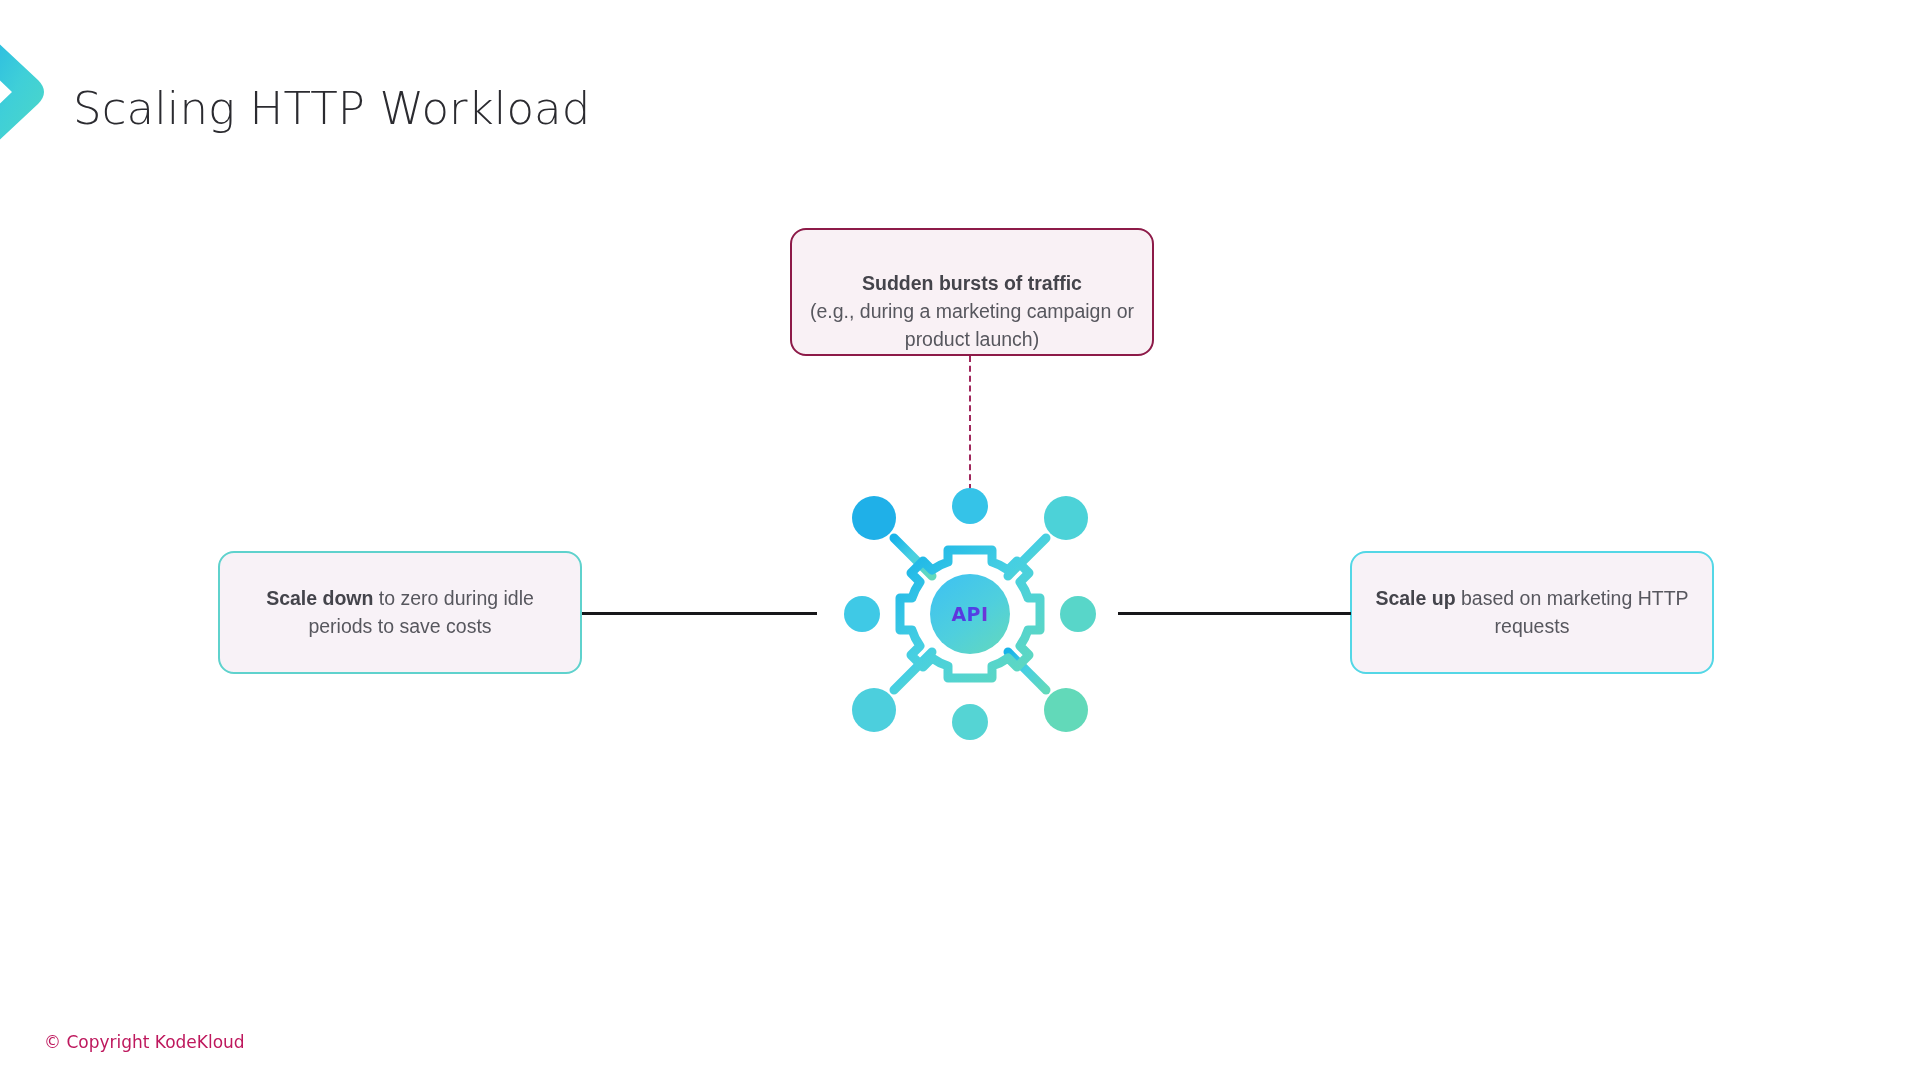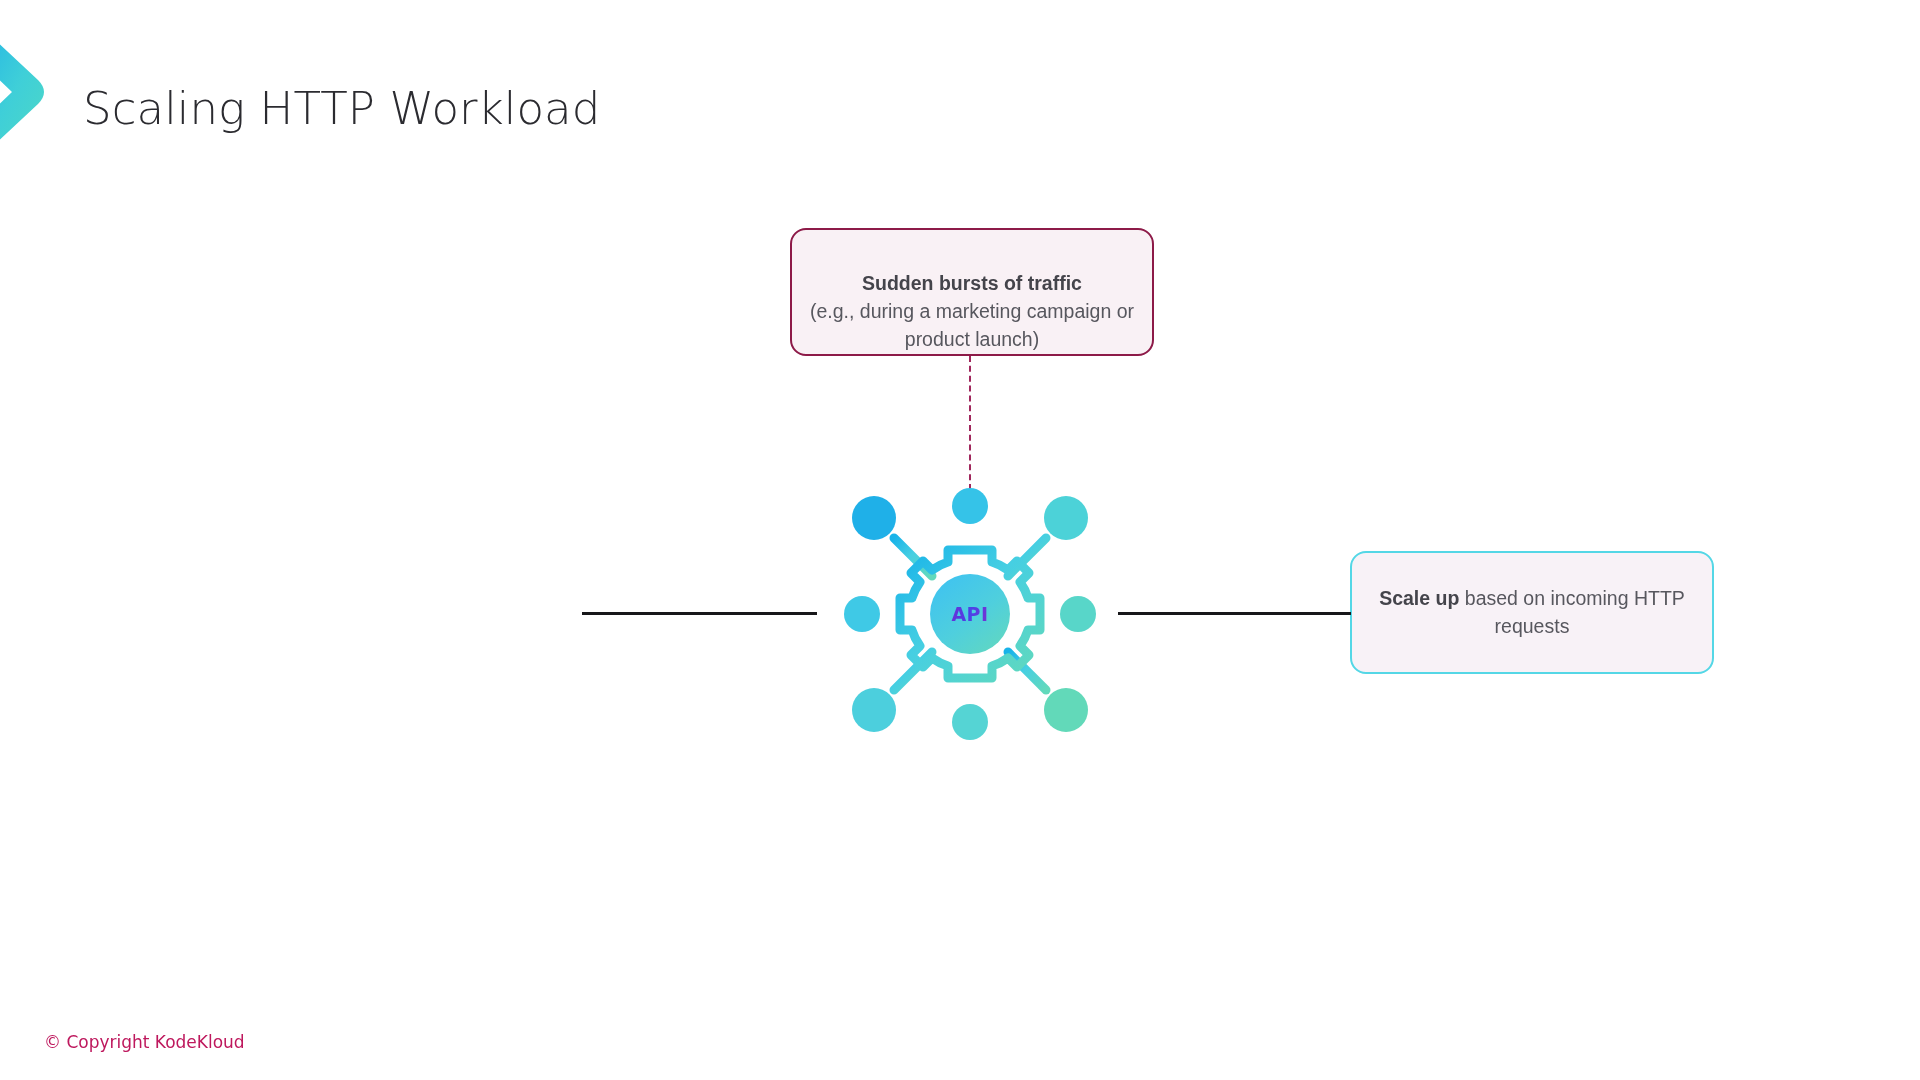--- a/index.html
+++ b/index.html
@@ -35,21 +35,20 @@
   #page-title {
     position: absolute;
     left: 73px;
     top: 82px;
     font-size: 45px;
     font-weight: 300;
     letter-spacing: 0.1px;
     color: #2b2b30;
     white-space: nowrap;
     font-family: "DejaVu Sans", sans-serif;
-    margin-left: 10px;
   }
 
   
   .callout {
     position: absolute;
     box-sizing: border-box;
     border-radius: 16px;
     display: flex;
     align-items: center;
     justify-content: center;
@@ -174,25 +173,30 @@
 
   <div class="callout" id="callout-burst">
     <div class="ctext">
       <b>Sudden bursts of traffic</b><br>
       <span>(e.g., during a marketing campaign or product launch)</span>
     </div>
   </div>
 
   <div id="connector-dashed"></div>
 
+  <div class="callout" id="callout-scale-down">
+    <div class="ctext">
+      <b>Scale down</b><span> to zero during idle periods to save costs</span>
+    </div>
+  </div>
   <div class="connector-solid" id="connector-left"></div>
 
   <div class="callout" id="callout-scale-up">
     <div class="ctext">
-      <b>Scale up</b><span> based on incoming HTTP requests</span>
+      <b>Scale up</b><span> based on marketing HTTP requests</span>
     </div>
   </div>
   <div class="connector-solid" id="connector-right"></div>
 
   <div id="api-hub">
     <svg viewBox="0 0 276 276" width="276" height="276">
       <defs>
         <linearGradient id="hubGrad" x1="0" y1="0" x2="1" y2="1">
           <stop offset="0%" stop-color="#18b3e9"></stop>
           <stop offset="45%" stop-color="#46cfe2"></stop>

